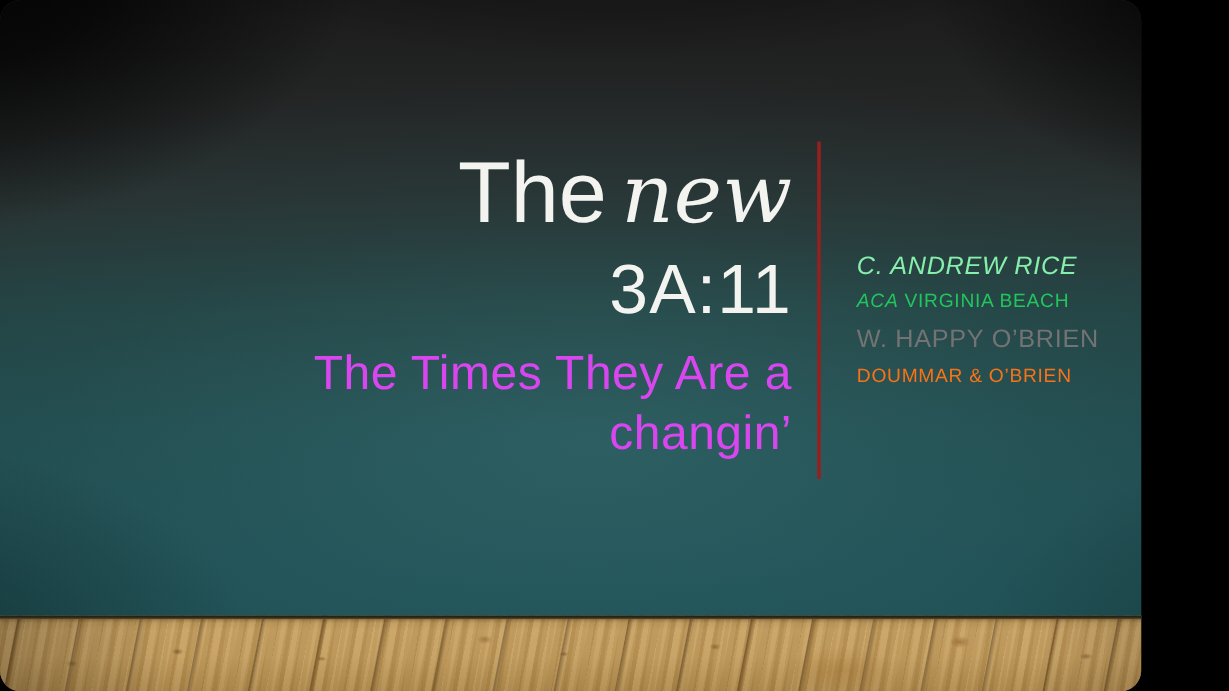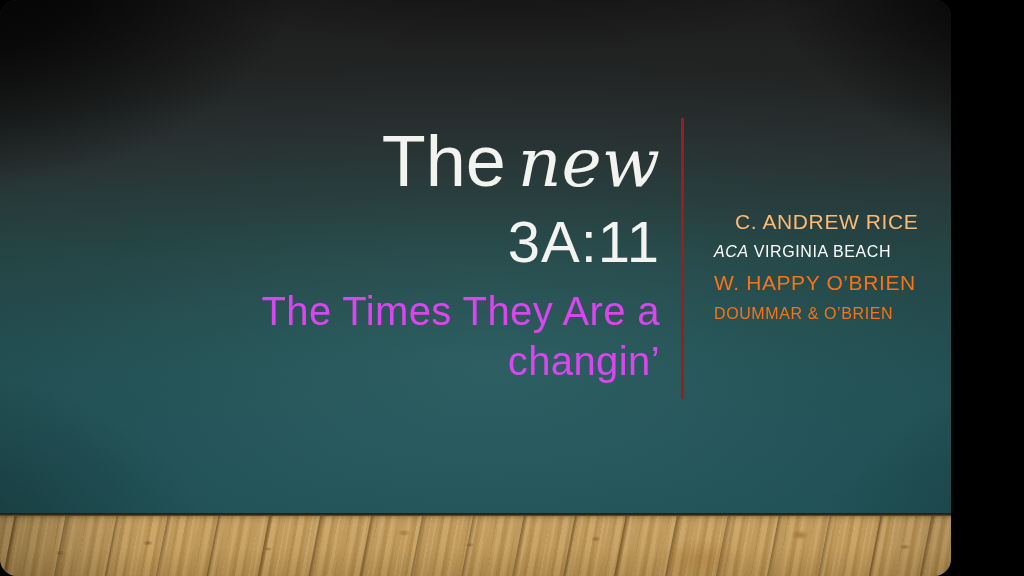--- a/index.html
+++ b/index.html
@@ -195,43 +195,43 @@
   .author-block {
     position: absolute;
     left: 714px;
     top: 206px;
     width: 290px;
     color: #a9d3cf;
   }
   .author-name {
     font-size: 21px;
     line-height: 31px;
-    font-weight: 400;
-    letter-spacing: 0.6px;
-    color: #fdba74;
-    white-space: nowrap;
-    margin-left: 21px;
+    font-style: italic;
+    font-weight: 400;
+    letter-spacing: 0.6px;
+    color: #86efac;
+    white-space: nowrap;
   }
   .author-affil {
     font-size: 16px;
     line-height: 30px;
     font-weight: 400;
     letter-spacing: 0.6px;
-    color: #ffffff;
+    color: #22c55e;
     white-space: nowrap;
   }
   .ital {
     font-style: italic;
   }
   .author-name-2 {
     font-size: 21px;
     line-height: 32px;
     font-weight: 400;
     letter-spacing: 0.6px;
-    color: #f97316;
+    color: #737373;
     white-space: nowrap;
   }
   .author-affil-2 {
     font-size: 16px;
     line-height: 29px;
     font-weight: 400;
     letter-spacing: 0.6px;
     color: #f97316;
     white-space: nowrap;
   }

